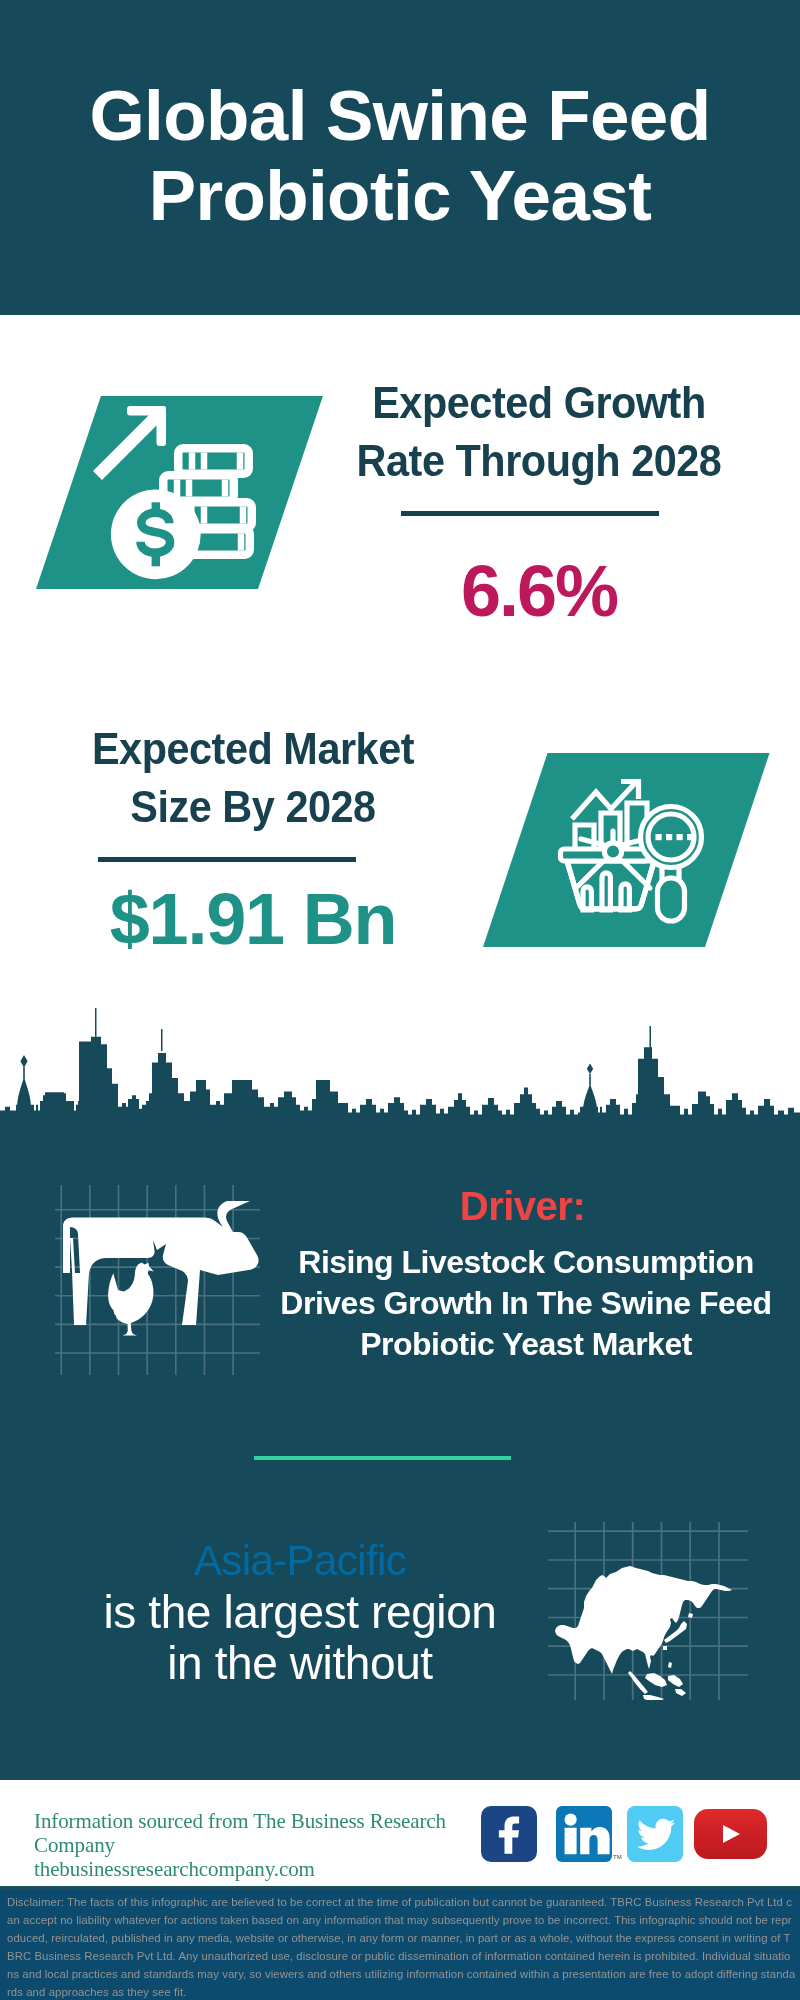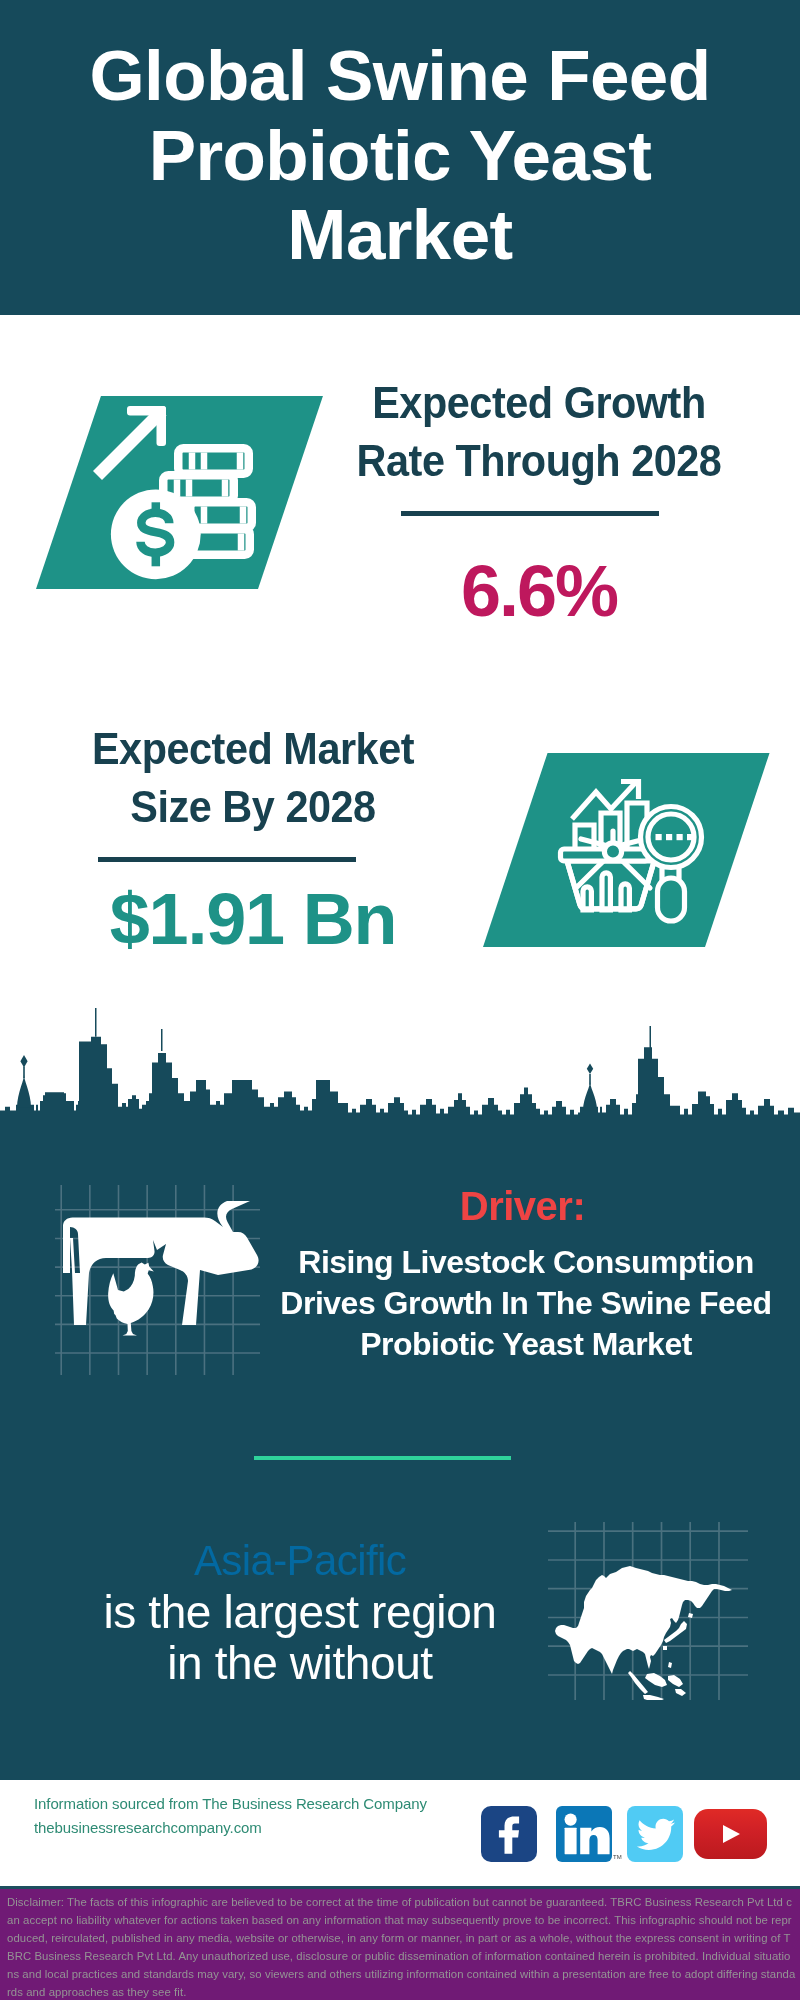--- a/index.html
+++ b/index.html
@@ -39,39 +39,39 @@
   .midrule{position:absolute;left:254px;top:1456px;width:257px;height:4px;background:#2fd39b;}
 
   
   .regiontext{position:absolute;left:60px;top:1535px;width:480px;text-align:center;}
   .regiontext .rg{color:#0369a1;font-size:42px;font-weight:normal;line-height:52px;letter-spacing:-0.6px;}
   .regiontext .rt{color:#ffffff;font-size:46px;font-weight:normal;line-height:51px;letter-spacing:-0.4px;}
   .mapbox{position:absolute;left:548px;top:1522px;width:200px;height:178px;}
 
   
   .footer{position:absolute;left:0;top:1780px;width:800px;height:108px;background:#fff;}
-  .fsrc{position:absolute;left:34px;top:12px;width:460px;color:#2e8b74;font-size:15px;line-height:24px;letter-spacing:-0.1px;}
+  .fsrc{position:absolute;left:34px;top:29px;width:460px;color:#2e8b74;font-size:21px;line-height:24px;letter-spacing:-0.1px;font-family:Liberation Serif, serif;}
   .social{position:absolute;left:481px;top:26px;display:flex;align-items:flex-start;}
   .sicon{display:flex;align-items:center;justify-content:center;overflow:hidden;}
   .sicon.fb{width:56px;height:56px;border-radius:10px;background:#1b4584;margin-right:19px;}
   .sicon.li{width:56px;height:56px;border-radius:6px;background:#0b77b7;}
   .tm{font-size:6px;color:#444;align-self:flex-end;margin:0 6px 2px 1px;line-height:1;}
   .sicon.tw{width:56px;height:56px;border-radius:8px;background:#50cbf4;margin-right:11px;margin-left:-1px;}
   .sicon.yt{width:73px;height:50px;border-radius:14px;margin-top:3px;background:linear-gradient(180deg,#e02a26 0%,#cf2026 45%,#bb1a1e 100%);}
   .sep{position:absolute;left:0;top:1886px;width:800px;height:3px;background:#1d4e5f;}
-  .disclaimer{position:absolute;left:0;top:1889px;width:800px;height:111px;padding:4px 4px 16px 7px;background:#701a75;}
+  .disclaimer{position:absolute;left:0;top:1889px;width:800px;height:111px;padding:4px 4px 16px 7px;background:#0c4a6e;}
   .disclaimer p{color:#949494;font-size:11.35px;line-height:18px;text-align:left;word-break:break-all;letter-spacing:0.08px;}
 </style>
 </head>
 <body>
 
 <div class="page">
 
   <div class="header">
-    <h1><span>Global Swine Feed</span><br><span>Probiotic Yeast</span><br><span>Market</span></h1>
+    <h1><span>Global Swine Feed</span><br><span>Probiotic Yeast</span><br></h1>
   </div>
 
   <div class="para para1"></div>
   <svg class="icon1" viewBox="0 0 175 195">
       <g fill="#ffffff">
         <rect x="37" y="6" width="39" height="9.5" rx="3"></rect>
         <rect x="66.5" y="6" width="9.5" height="40" rx="3"></rect>
         <path d="M3,71 L67.5,6.5 L76.5,15.5 L12,80 Z"></path>
       </g>
       <g>

